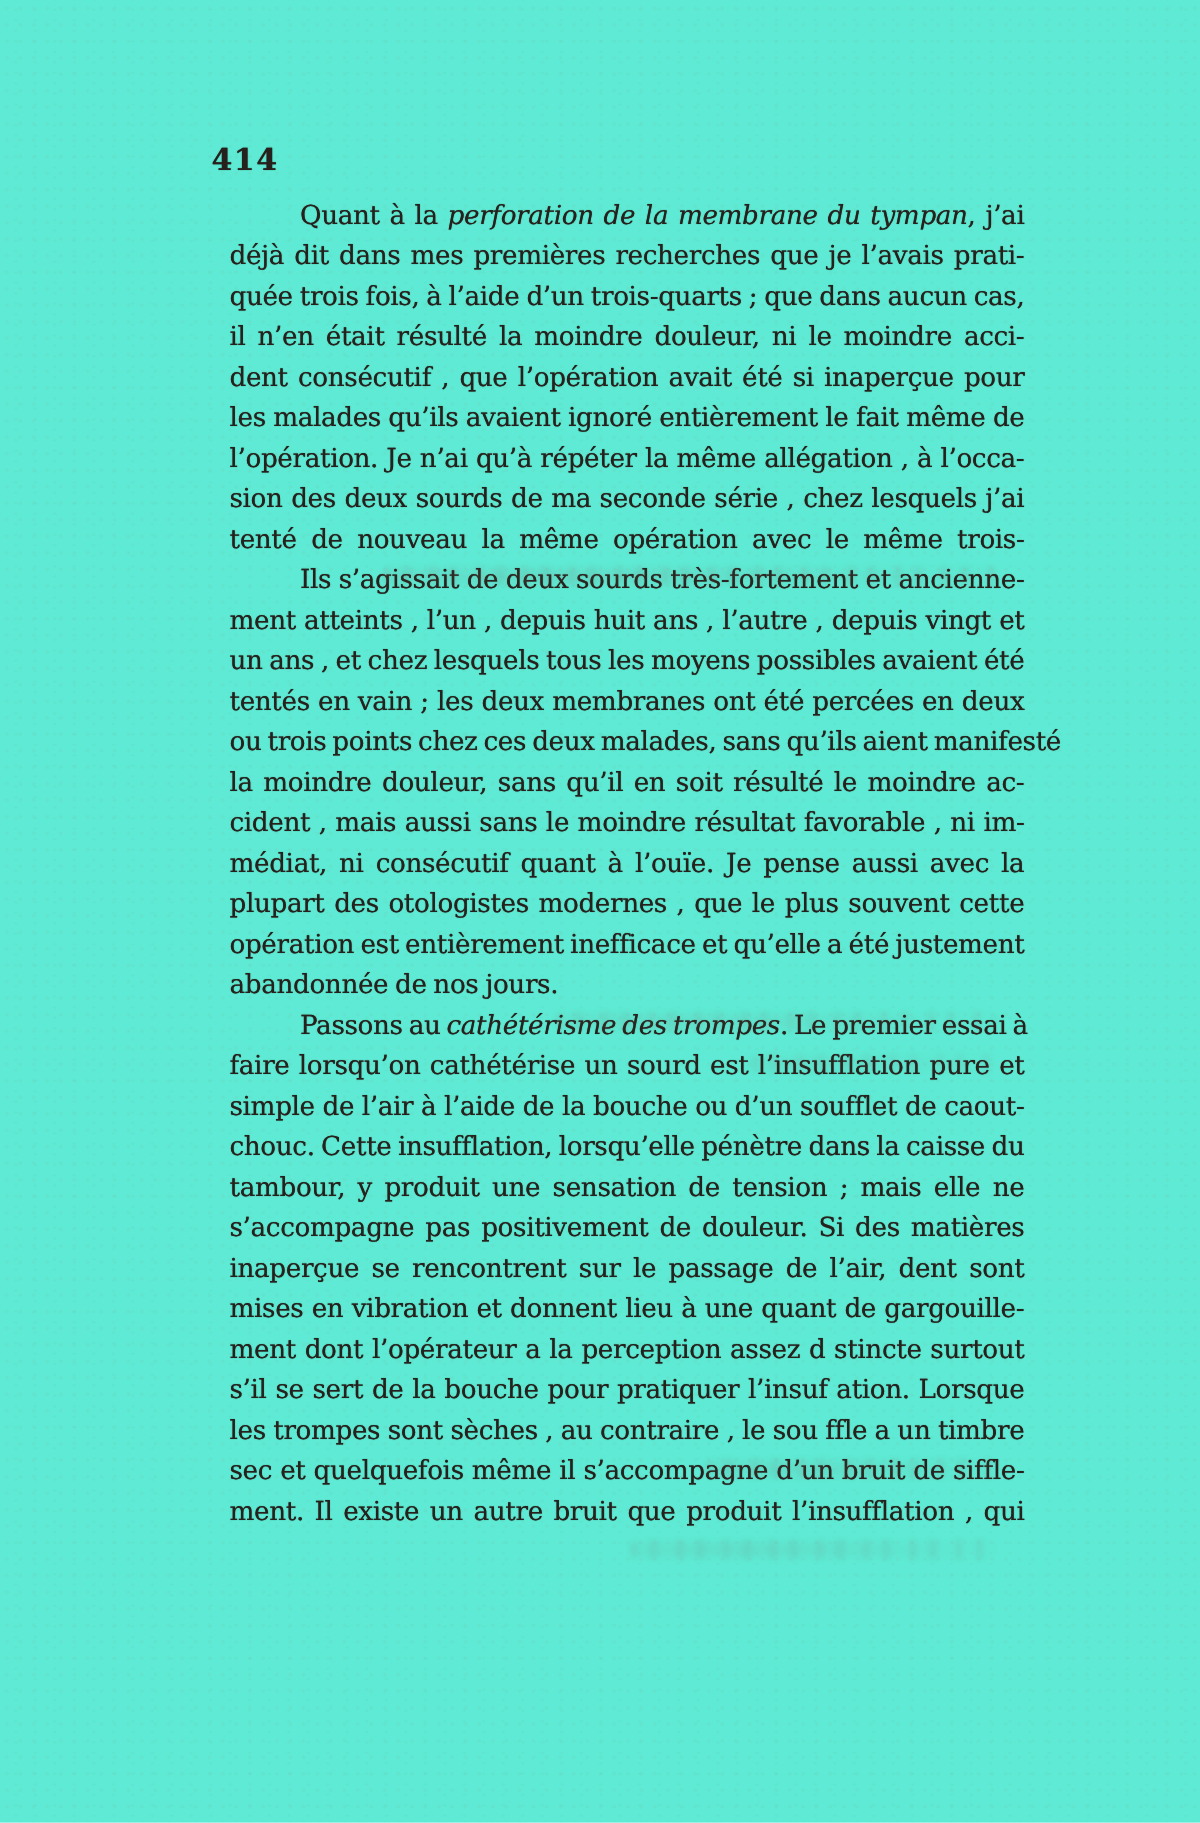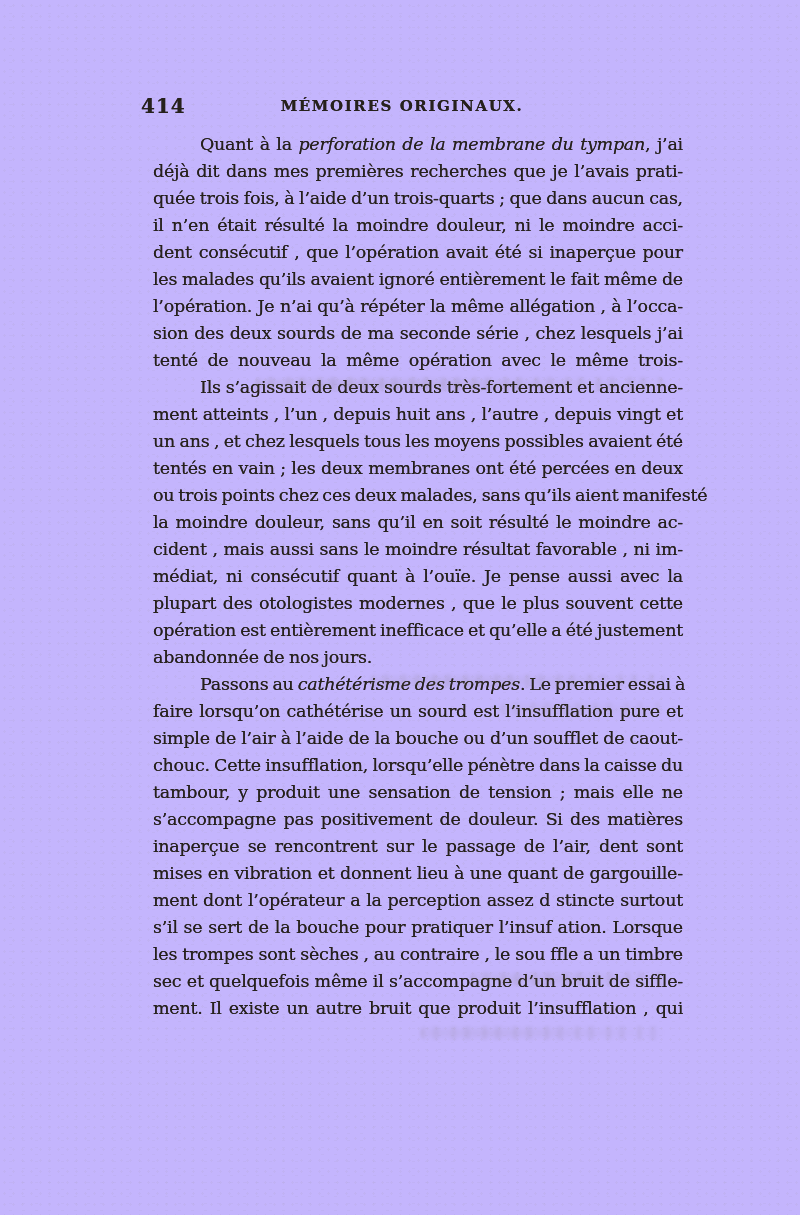--- a/index.html
+++ b/index.html
@@ -91,26 +91,25 @@
       radial-gradient(ellipse at 30% 50%, rgba(120,110,95,0.18), transparent 70%);
     filter: blur(1.6px);
     opacity: 0.55;
     border-radius: 6px;
     pointer-events: none;
   }
 </style>
 </head>
 <body>
 
-<div class="page" style="background: #c4b5fd; color: rgb(38, 33, 28);">
+<div class="page" style="background: #5eead4; color: rgb(38, 33, 28);">
   <div class="texture"></div>
 
   <header class="pagehead">
     <span class="pagenum">414</span>
-    <span class="runtitle">MÉMOIRES ORIGINAUX.</span>
   </header>
 
   <main class="textblock">
       <div class="line indent">
         <span><span>Quant</span></span>
         <span><span>à</span></span>
         <span><span>la</span></span>
         <span><span class="it">perforation</span></span>
         <span><span class="it">de</span></span>
         <span><span class="it">la</span></span>

